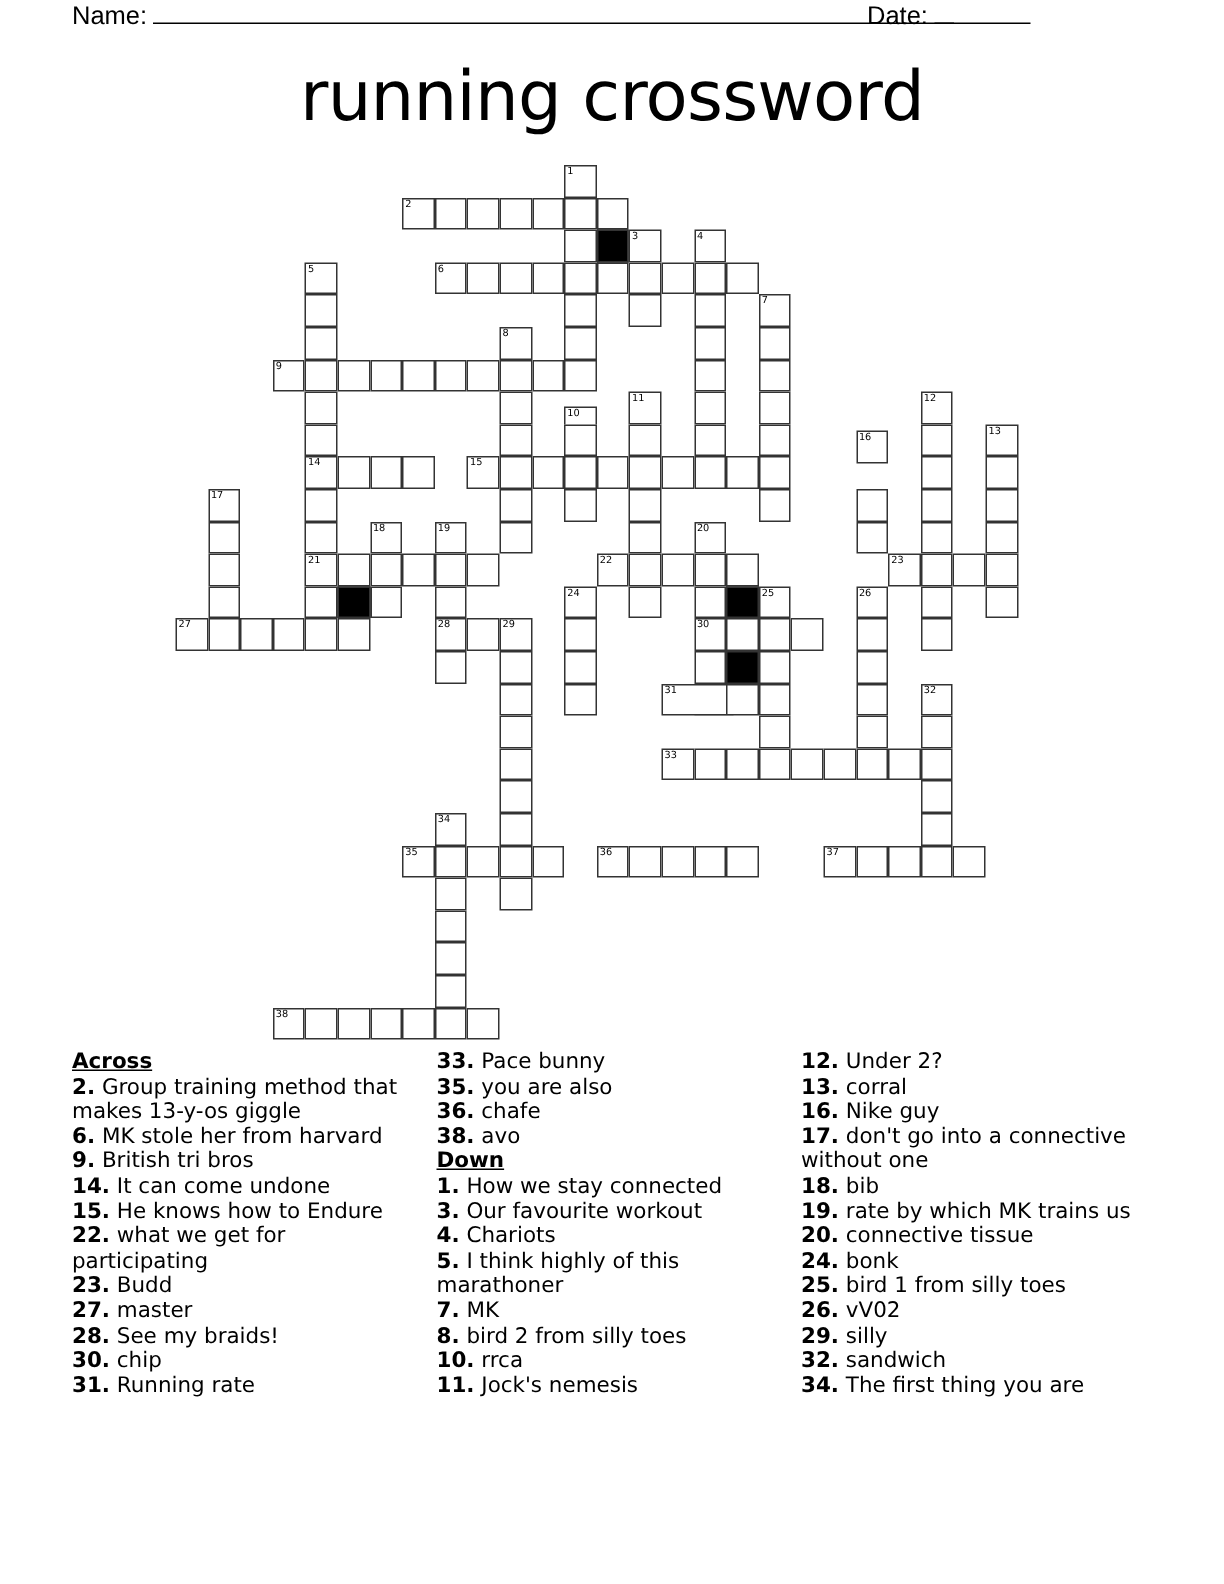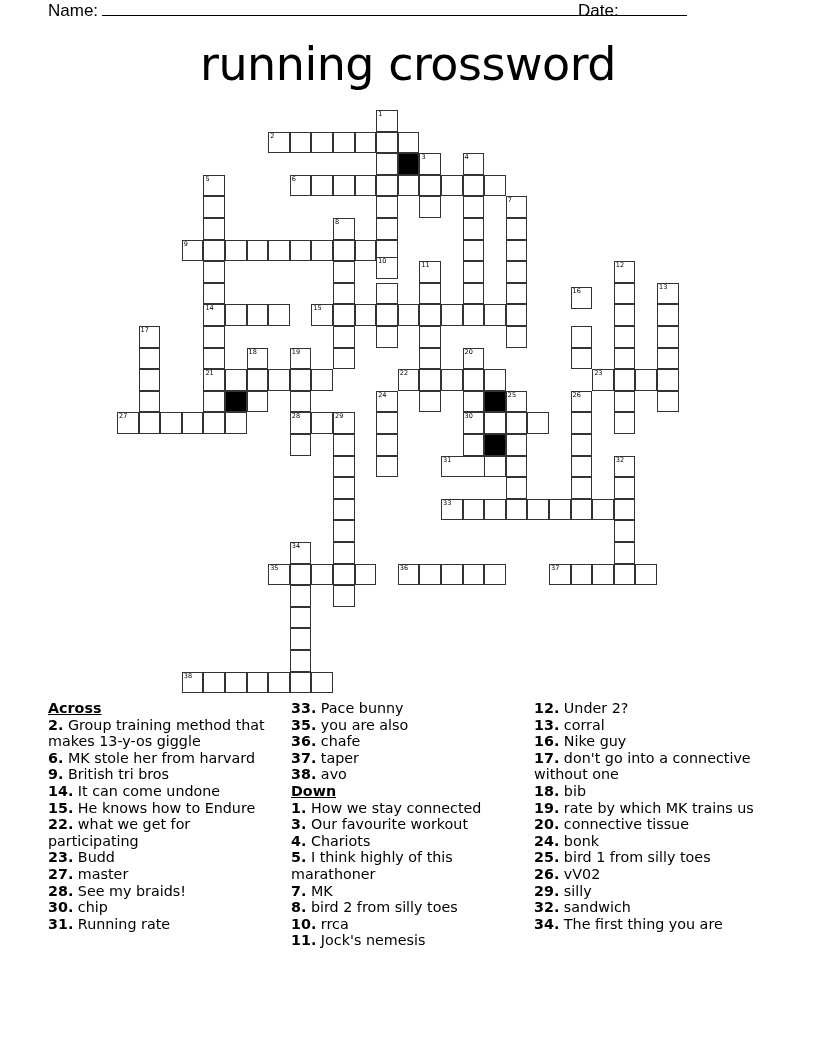--- a/index.html
+++ b/index.html
@@ -117,21 +117,21 @@
     <div class="cell" style="left: 333px; top: 347.6px;"></div>
     <div class="cell" style="left: 181.8px; top: 239.6px;">
       <span class="num">9</span>
     </div>
     <div class="cell" style="left: 225px; top: 239.6px;"></div>
     <div class="cell" style="left: 246.6px; top: 239.6px;"></div>
     <div class="cell" style="left: 268.2px; top: 239.6px;"></div>
     <div class="cell" style="left: 289.8px; top: 239.6px;"></div>
     <div class="cell" style="left: 311.4px; top: 239.6px;"></div>
     <div class="cell" style="left: 354.6px; top: 239.6px;"></div>
-    <div class="cell" style="left: 376.2px; top: 257px;">
+    <div class="cell" style="left: 376.2px; top: 271px;">
       <span class="num">10</span>
     </div>
     <div class="cell" style="left: 376.2px; top: 282.8px;"></div>
     <div class="cell" style="left: 376.2px; top: 304.4px;"></div>
     <div class="cell" style="left: 376.2px; top: 326px;"></div>
     <div class="cell" style="left: 419.4px; top: 261.2px;">
       <span class="num">11</span>
     </div>
     <div class="cell" style="left: 419.4px; top: 282.8px;"></div>
     <div class="cell" style="left: 419.4px; top: 304.4px;"></div>
@@ -329,21 +329,20 @@
     <div class="clue"><b>23.</b><span> Budd</span></div>
     <div class="clue"><b>27.</b><span> master</span></div>
     <div class="clue"><b>28.</b><span> See my braids!</span></div>
     <div class="clue"><b>30.</b><span> chip</span></div>
     <div class="clue"><b>31.</b><span> Running rate</span></div>
   </div>
 <div class="clues" id="col2">
     <div class="clue"><b>33.</b><span> Pace bunny</span></div>
     <div class="clue"><b>35.</b><span> you are also</span></div>
     <div class="clue"><b>36.</b><span> chafe</span></div>
-    <div class="clue"><b>37.</b><span> taper</span></div>
     <div class="clue"><b>38.</b><span> avo</span></div>
     <div class="hd">Down</div>
     <div class="clue"><b>1.</b><span> How we stay connected</span></div>
     <div class="clue"><b>3.</b><span> Our favourite workout</span></div>
     <div class="clue"><b>4.</b><span> Chariots</span></div>
     <div class="clue"><b>5.</b><span> I think highly of this marathoner</span></div>
     <div class="clue"><b>7.</b><span> MK</span></div>
     <div class="clue"><b>8.</b><span> bird 2 from silly toes</span></div>
     <div class="clue"><b>10.</b><span> rrca</span></div>
     <div class="clue"><b>11.</b><span> Jock's nemesis</span></div>

